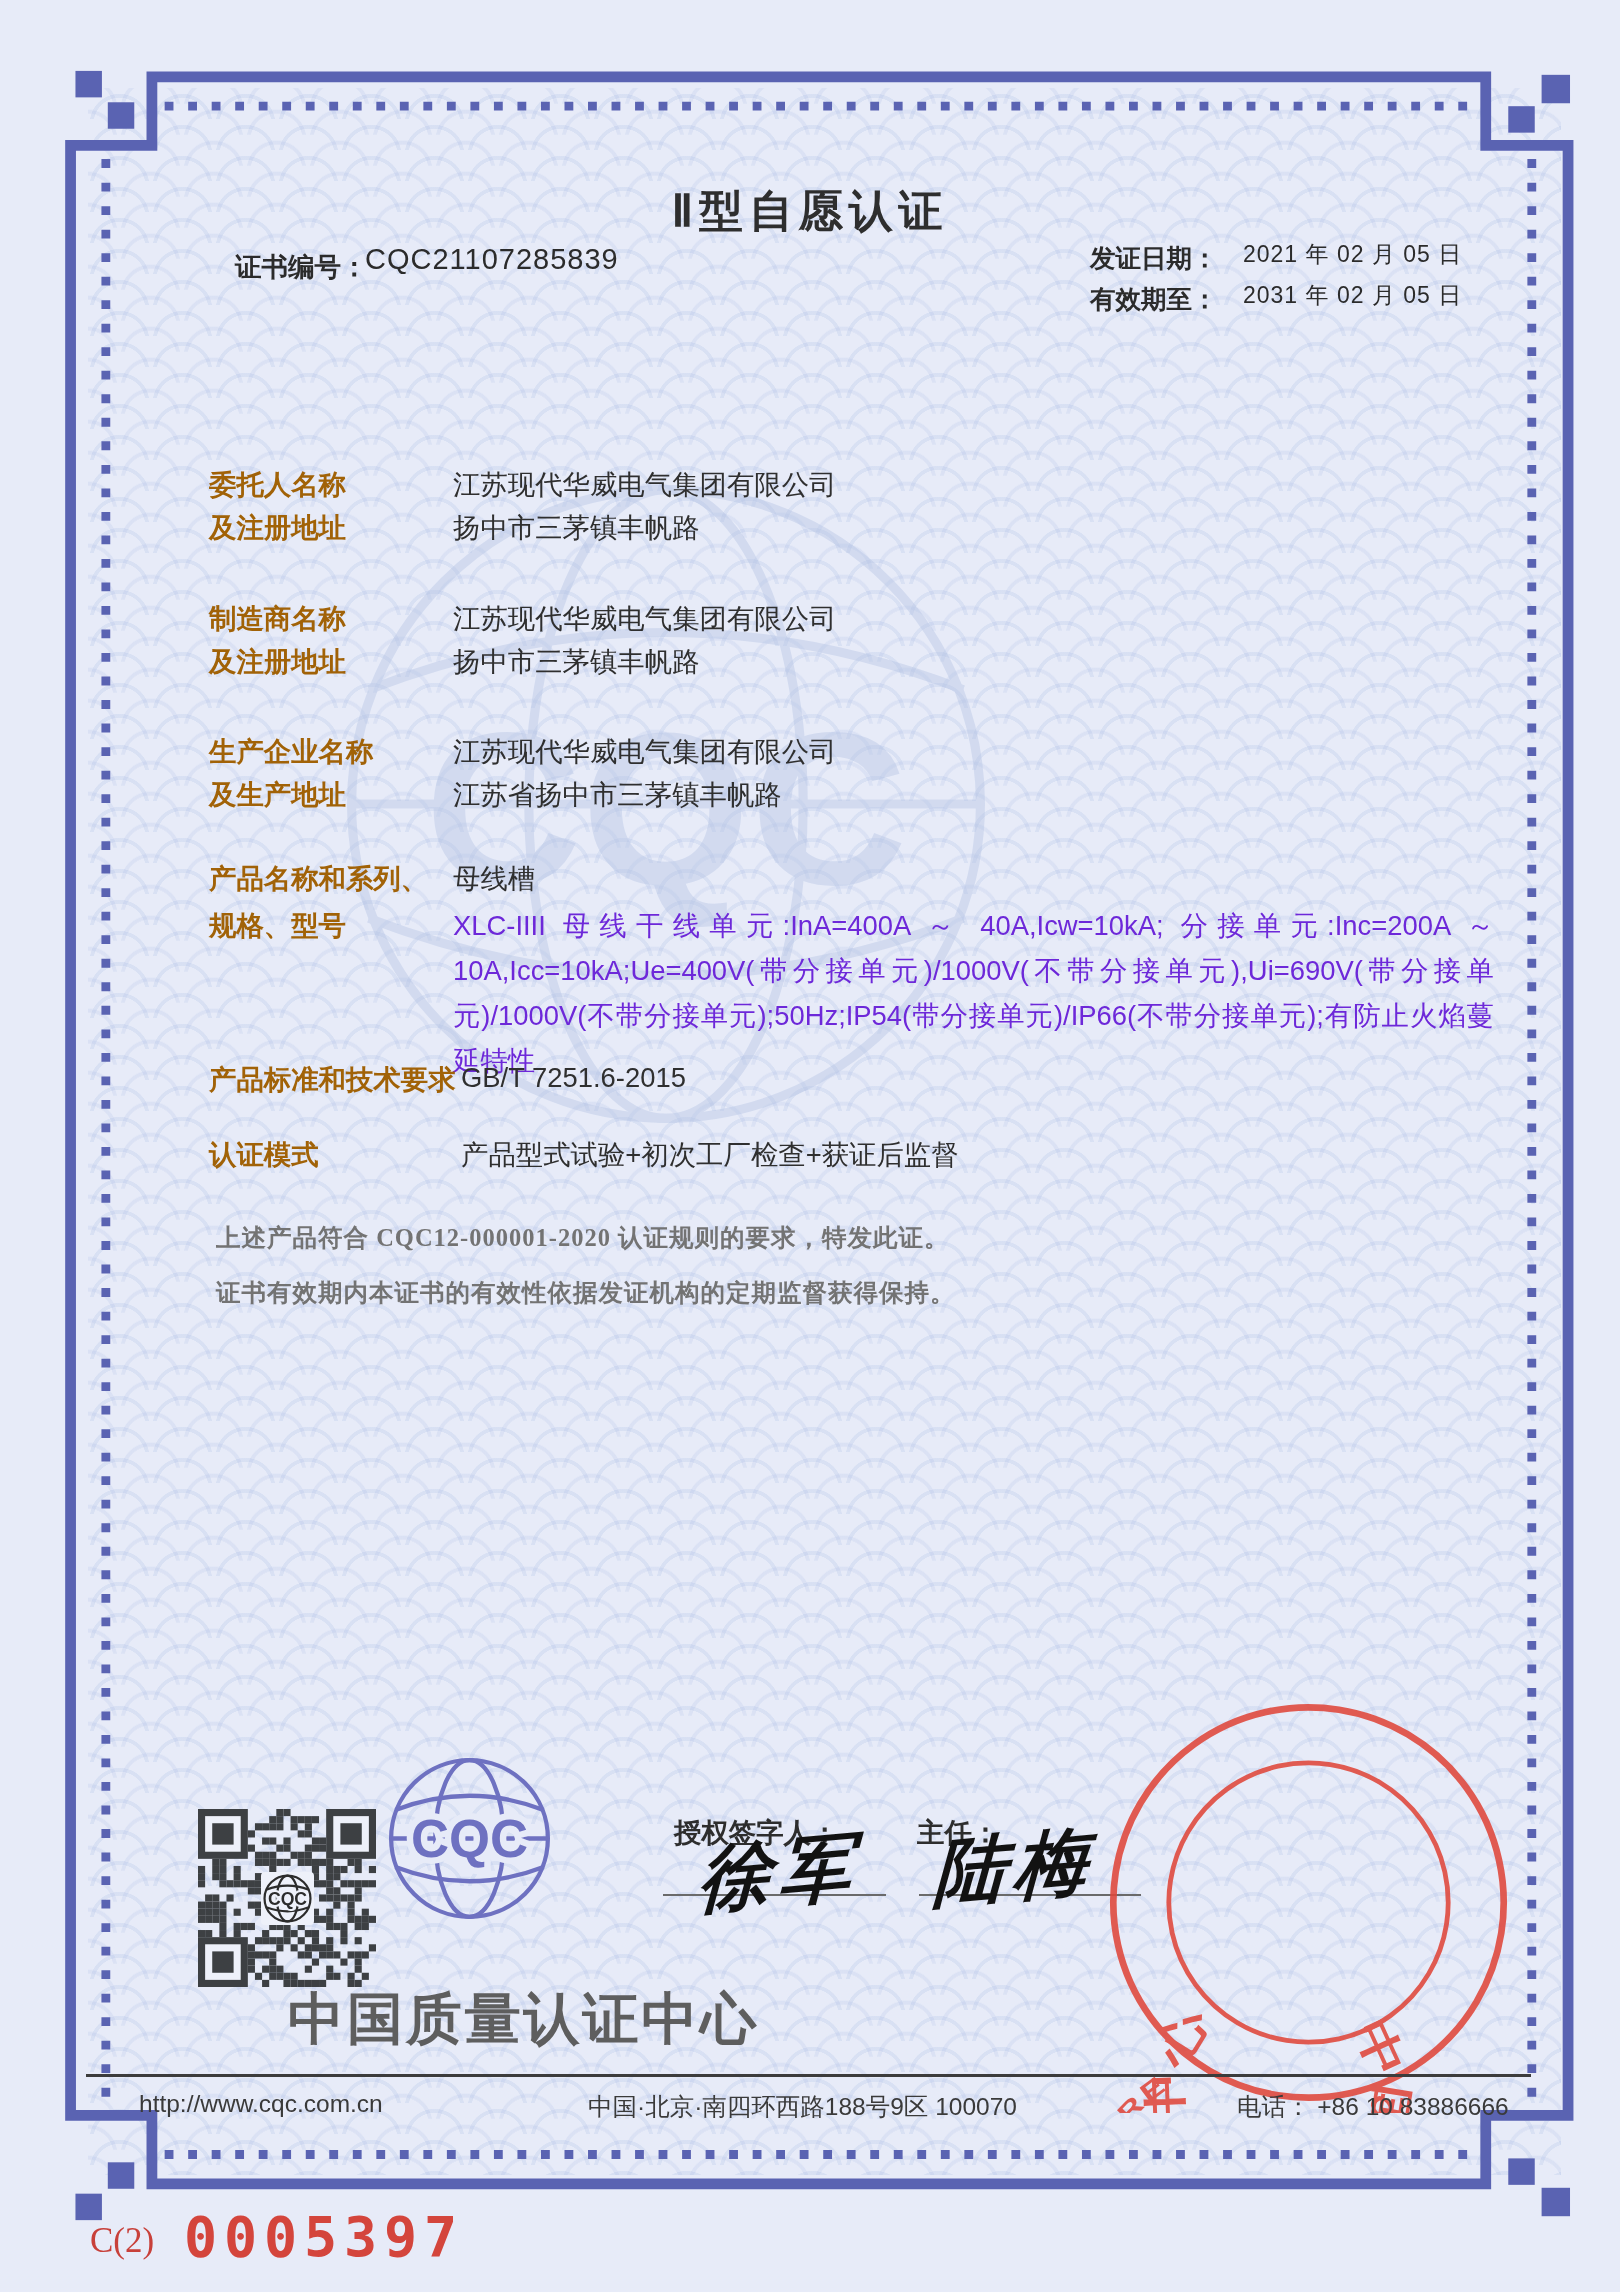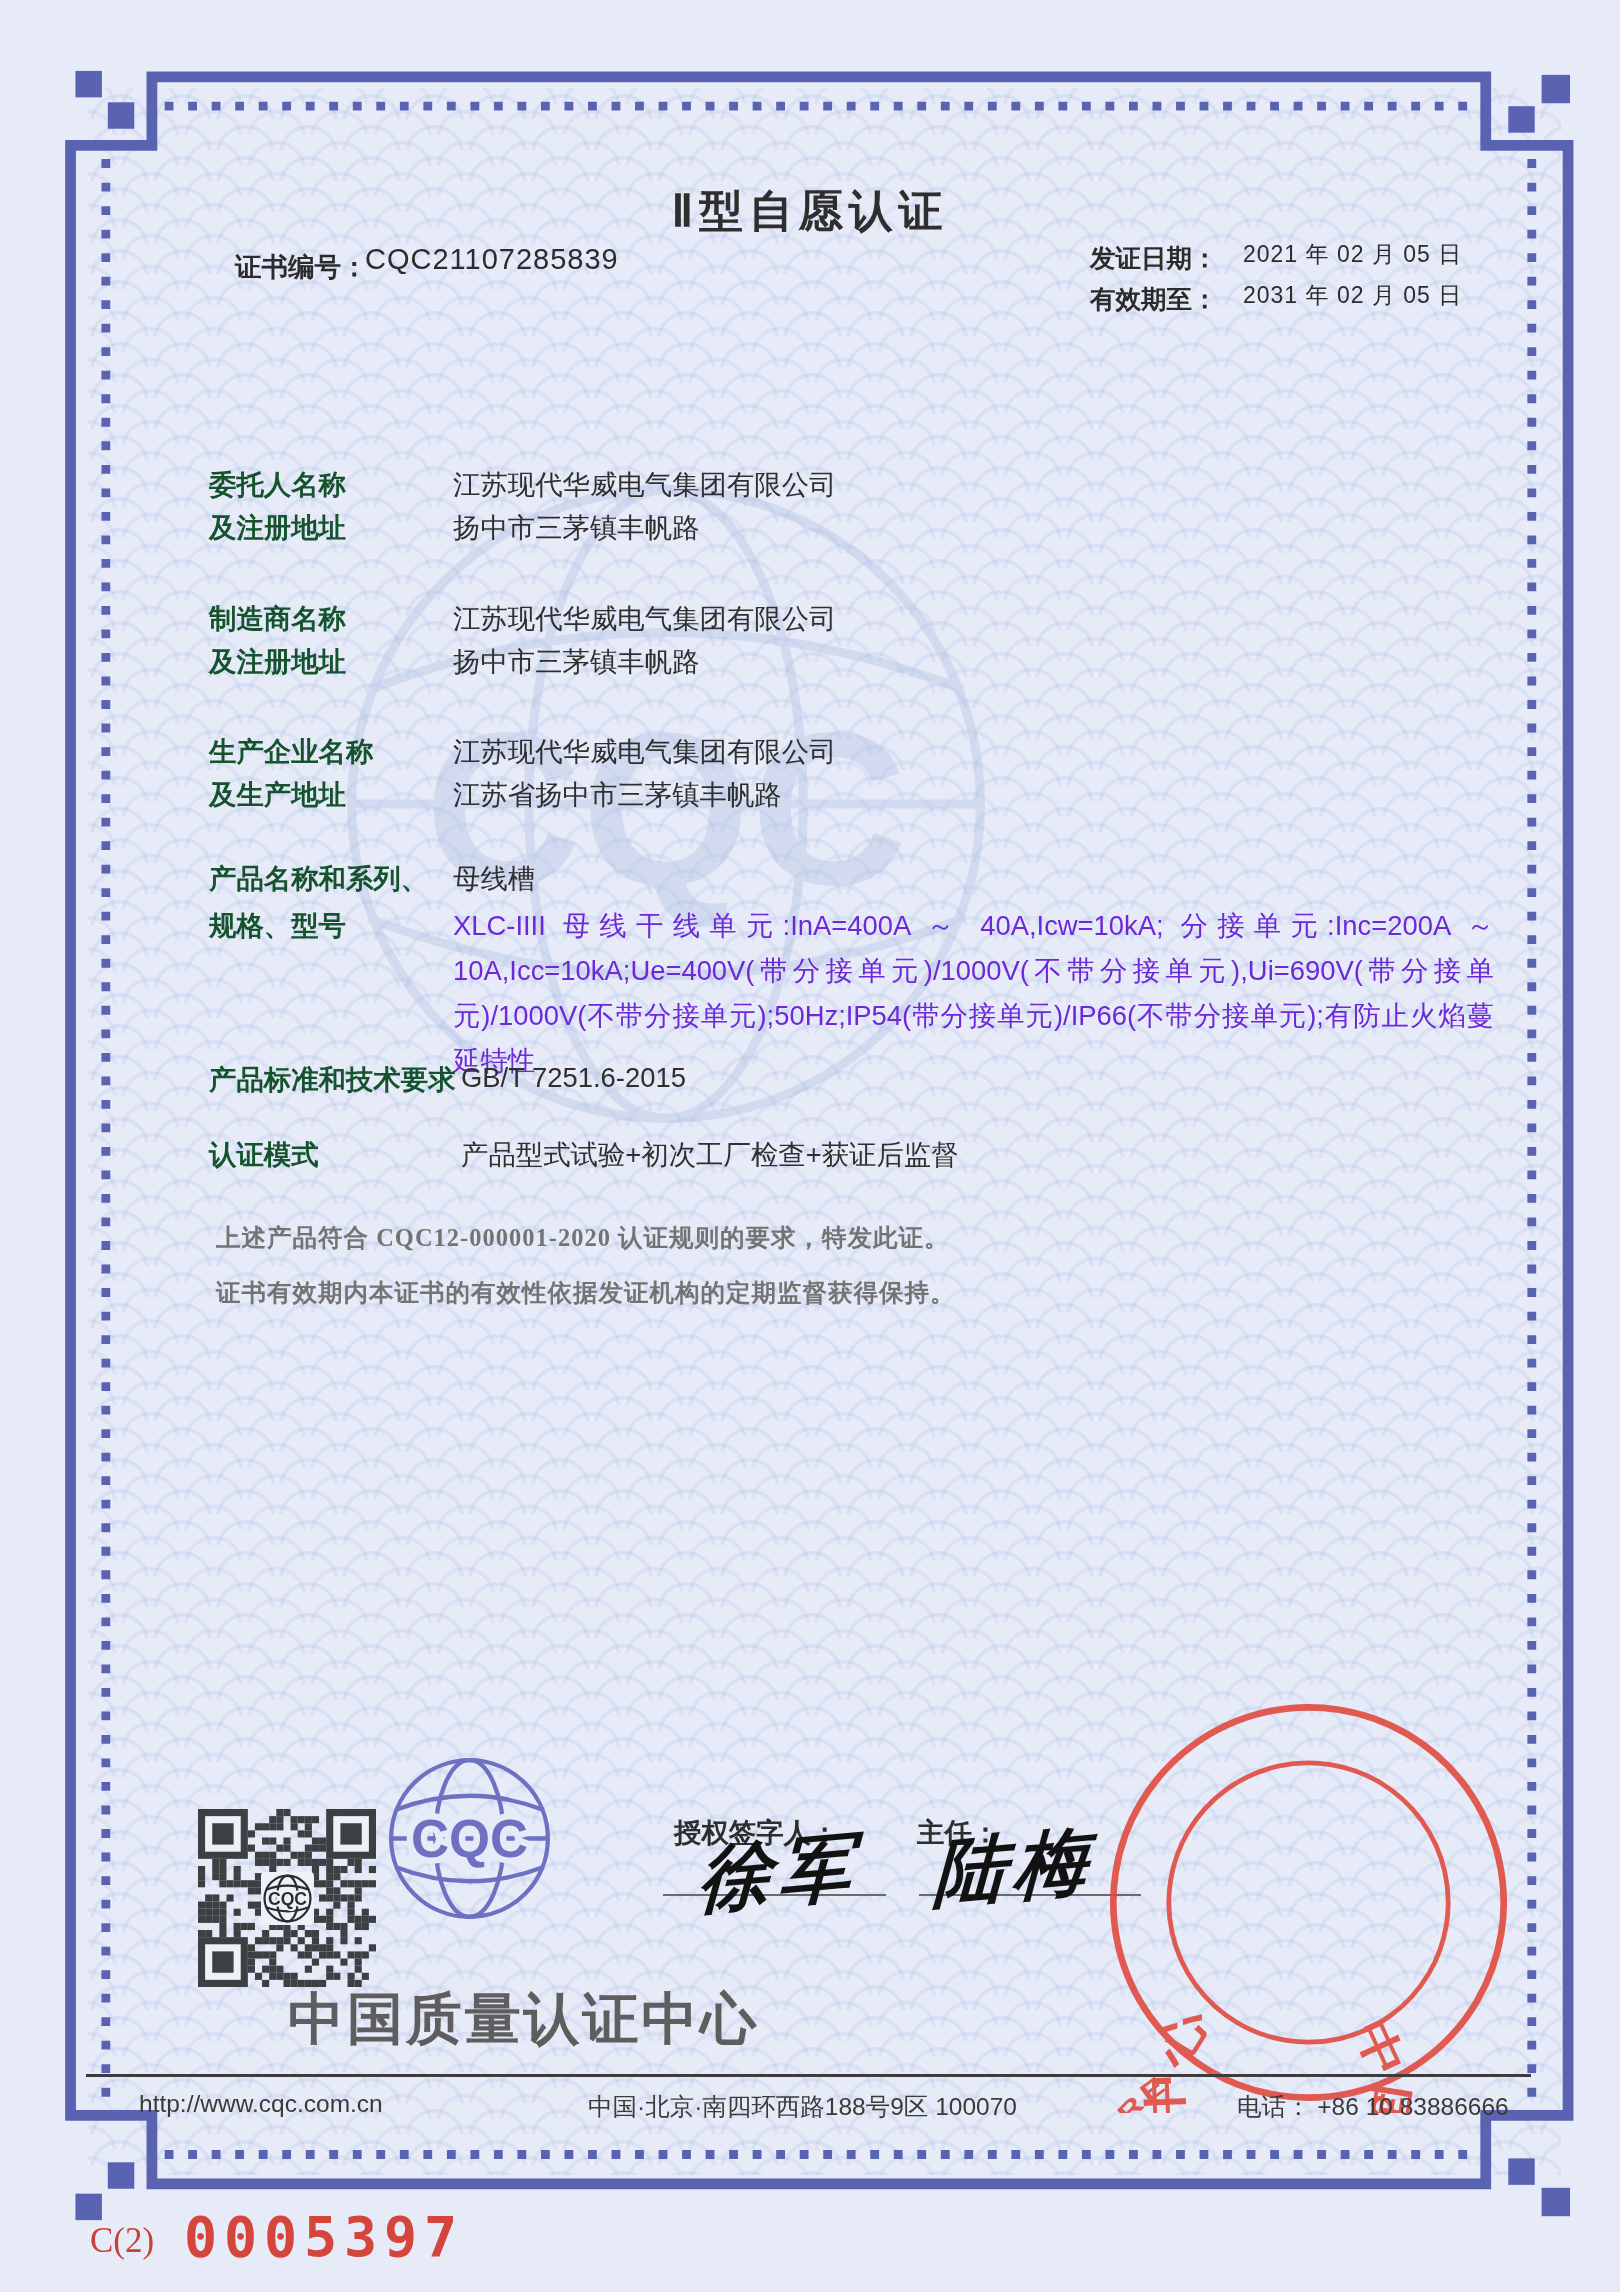--- a/index.html
+++ b/index.html
@@ -19,21 +19,21 @@
     pointer-events:none;
   }
   .abs{position:absolute;}
   .kai{font-family:"Liberation Serif",serif;}
   .title{left:0;right:0;top:110px;text-align:center;font-size:67px;font-weight:bold;letter-spacing:9.8px;color:#262626;}
   .subtitle{left:0;right:0;top:182px;text-align:center;font-size:44px;font-weight:bold;letter-spacing:5.9px;color:#2e2e2e;}
   .certno-label{left:235px;top:249px;font-size:26.5px;font-weight:bold;}
   .certno-value{left:365px;top:243px;font-size:29px;letter-spacing:1px;}
   .date-label{font-size:25.5px;font-weight:bold;}
   .date-value{font-size:23px;letter-spacing:1px;margin-left:26px;}
-  .fld-label{left:209px;font-size:27.4px;font-weight:bold;color:#14532d;}
+  .fld-label{left:209px;font-size:27.4px;font-weight:bold;color:#a16207;}
   .fld-value{left:453px;font-size:27.4px;color:#2f2f2f;}
   .spec{left:453px;top:903px;width:1041px;font-size:27.4px;line-height:45px;text-align:justify;color:#6d28d9;}
   .stmt{left:216px;width:1059px;font-size:24.5px;letter-spacing:1px;color:#737373;font-weight:bold;}
   .verify{left:0;right:0;top:1725px;text-align:center;font-size:24.5px;font-weight:bold;color:#252525;}
   .siglabel{font-size:27.4px;font-weight:bold;color:#2d2d2d;}
   .sigline{height:2px;background:#6a6a6a;top:1894px;}
   .handwriting{
     font-family:"Liberation Serif",serif;font-style:italic;font-weight:bold;
     font-size:73px;color:#121212;letter-spacing:7.8px;
     transform:rotate(-5deg) skewX(-7deg);

